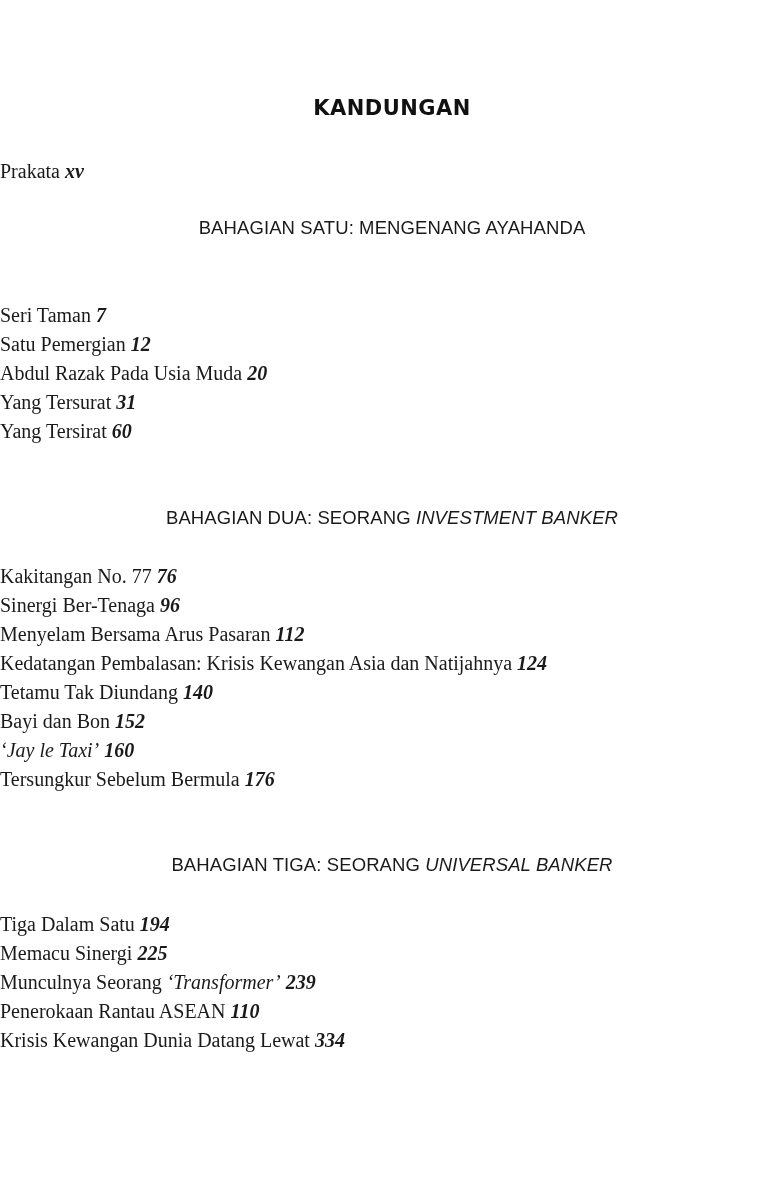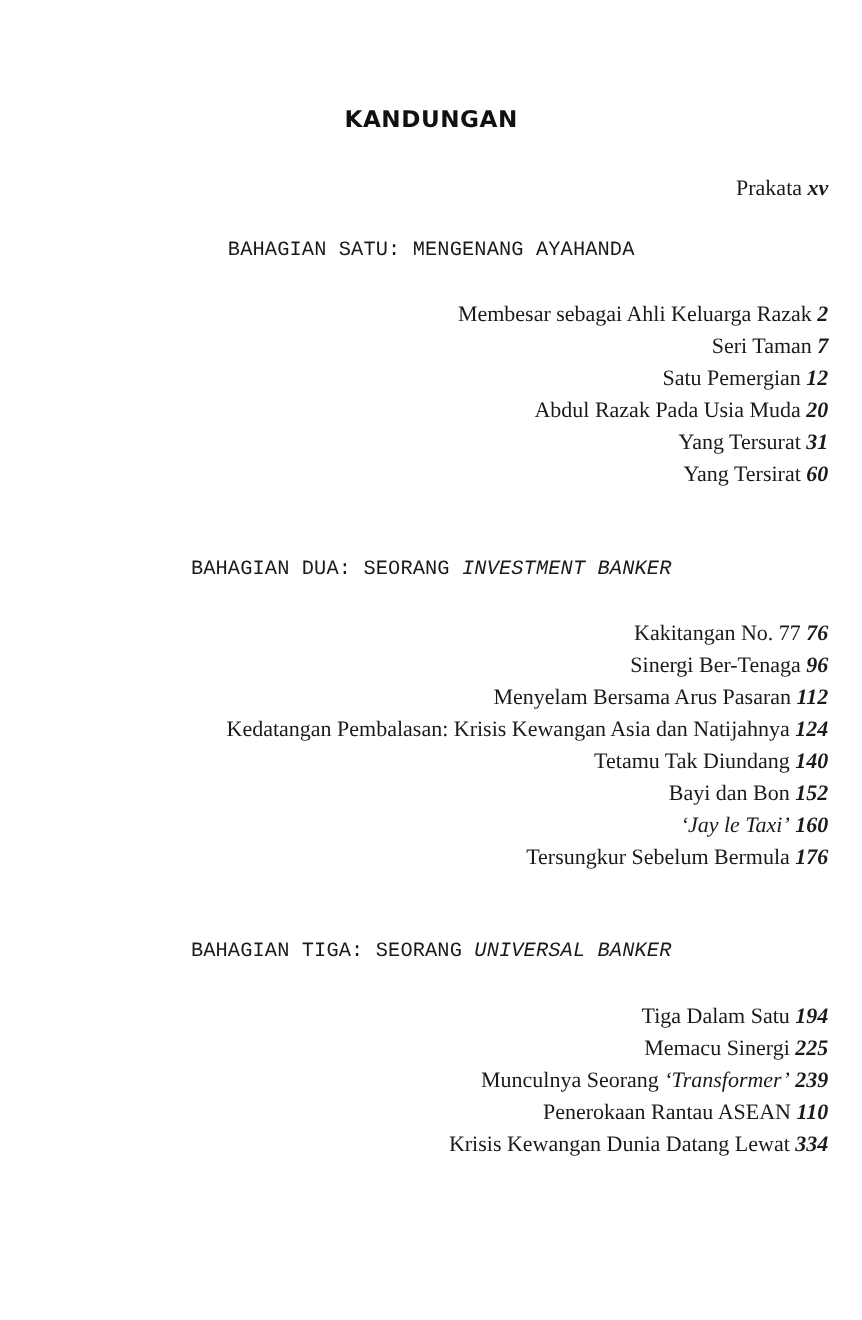--- a/index.html
+++ b/index.html
@@ -4,52 +4,48 @@
   <style>
     html, body { margin: 0; padding: 0; background: #ffffff; }
     body { width: 784px; height: 1200px; position: relative; overflow: hidden; color: #1a1a1a; }
     .page { position: absolute; left: 0; top: 0; width: 784px; height: 1200px; }
     .title {
       position: absolute; left: 0; width: 784px; top: 96px; text-align: center;
       font-family: "DejaVu Sans", sans-serif; font-weight: bold; font-size: 21px; letter-spacing: 0.5px;
       color: #111;
     }
     .line {
-      position: absolute; left: 0; width: 708px; text-align: right;
-      font-family: "Liberation Serif", serif; font-size: 20px; color: #1a1a1a; white-space: nowrap; margin-left: 45px;
+      position: absolute; left: 0; width: 708px; text-align: left;
+      font-family: "Liberation Serif", serif; font-size: 20px; color: #1a1a1a; white-space: nowrap;
     }
     .line .pg { font-weight: bold; font-style: italic; }
     .line .it { font-style: italic; }
     .section {
       position: absolute; left: 0; width: 784px; text-align: center;
-      font-family: Liberation Mono, monospace; font-size: 18.5px; color: #1a1a1a; white-space: nowrap;
+      font-family: Liberation Sans, sans-serif; font-size: 18.5px; color: #1a1a1a; white-space: nowrap;
       font-weight: normal; letter-spacing: 0.1px;
     }
     .section .it { font-style: italic; }
   </style>
 </head>
 <body>
 
 <div class="page">
 
   <div class="title">KANDUNGAN</div>
 
   <div class="line" style="top:160px">
     <span>Prakata</span>
     <span class="pg">xv</span>
   </div>
 
   <div class="section" style="top:217px">
     <span>BAHAGIAN SATU: MENGENANG AYAHANDA</span><span class="it"></span>
   </div>
 
-  <div class="line" style="top:275px">
-    <span>Membesar sebagai Ahli Keluarga Razak</span>
-    <span class="pg">2</span>
-  </div>
   <div class="line" style="top:304px">
     <span>Seri Taman</span>
     <span class="pg">7</span>
   </div>
   <div class="line" style="top:333px">
     <span>Satu Pemergian</span>
     <span class="pg">12</span>
   </div>
   <div class="line" style="top:362px">
     <span>Abdul Razak Pada Usia Muda</span>

